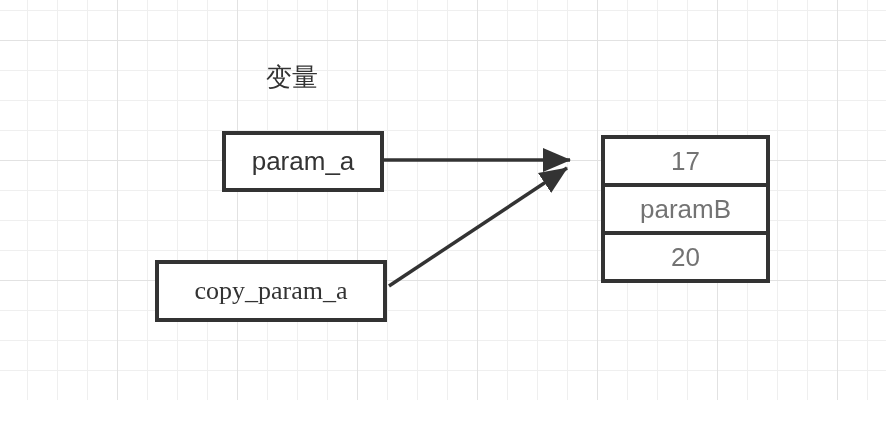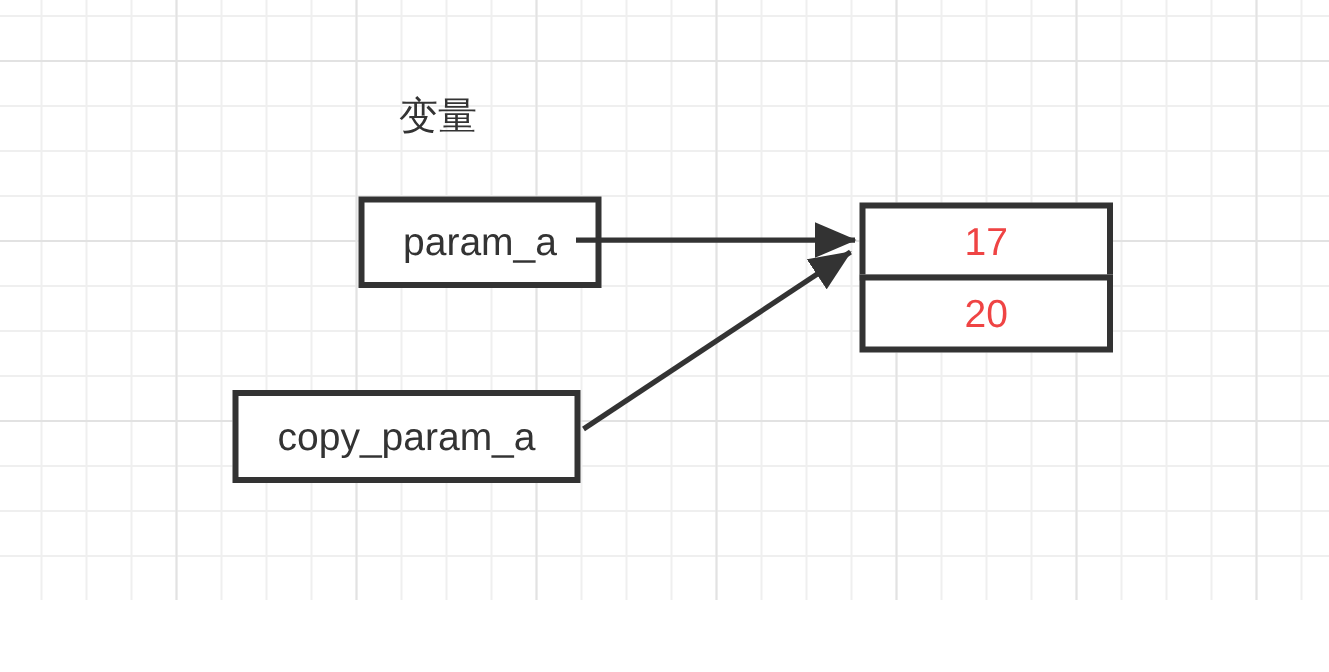--- a/index.html
+++ b/index.html
@@ -40,41 +40,42 @@
     box-sizing: border-box;
     border: 4px solid #333333;
     background: #ffffff;
     display: flex;
     align-items: center;
     justify-content: center;
     font-size: 26px;
     color: #333333;
     white-space: nowrap;
   }
-  .box-param-a      { left: 222px; top: 131px; width: 162px; height: 61px; margin-left: 17px; }
-  .box-copy-param-a { left: 155px; top: 260px; width: 232px; height: 62px; }
+  .box-param-a      { left: 222px; top: 131px; width: 162px; height: 61px; }
+  .box-copy-param-a { left: 155px; top: 260px; width: 232px; height: 62px; font-family: Liberation Serif, serif; }
 
   .memory-stack {
     position: absolute;
     left: 573px;
     top: 135px;
     width: 169px;
   }
   .memory-cell {
     box-sizing: border-box;
     width: 169px;
     height: 52px;
     border: 4px solid #333333;
     background: #ffffff;
     display: flex;
     align-items: center;
     justify-content: center;
     font-size: 26px;
-    color: #ef4444;
+    color: #737373;
     white-space: nowrap;
+    margin-left: 28px;
   }
   .memory-cell + .memory-cell { margin-top: -4px; }
 
   .arrow-layer {
     position: absolute;
     left: 0;
     top: 0;
     width: 886px;
     height: 448px;
     pointer-events: none;
@@ -94,20 +95,23 @@
 
   <div class="var-box box-copy-param-a">
     <span>copy_param_a</span>
   </div>
 
   <div class="memory-stack">
     <div class="memory-cell">
       <span>17</span>
     </div>
     <div class="memory-cell">
+      <span>paramB</span>
+    </div>
+    <div class="memory-cell">
       <span>20</span>
     </div>
   </div>
 
   <svg class="arrow-layer" width="886" height="448" viewBox="0 0 886 448" xmlns="http://www.w3.org/2000/svg">
     <defs>
       <marker id="arrowhead" markerUnits="userSpaceOnUse" markerWidth="28" markerHeight="24" refX="27" refY="12" orient="auto">
         <path d="M0,0 L28,12 L0,24 Z" fill="#333333"></path>
       </marker>
     </defs>

